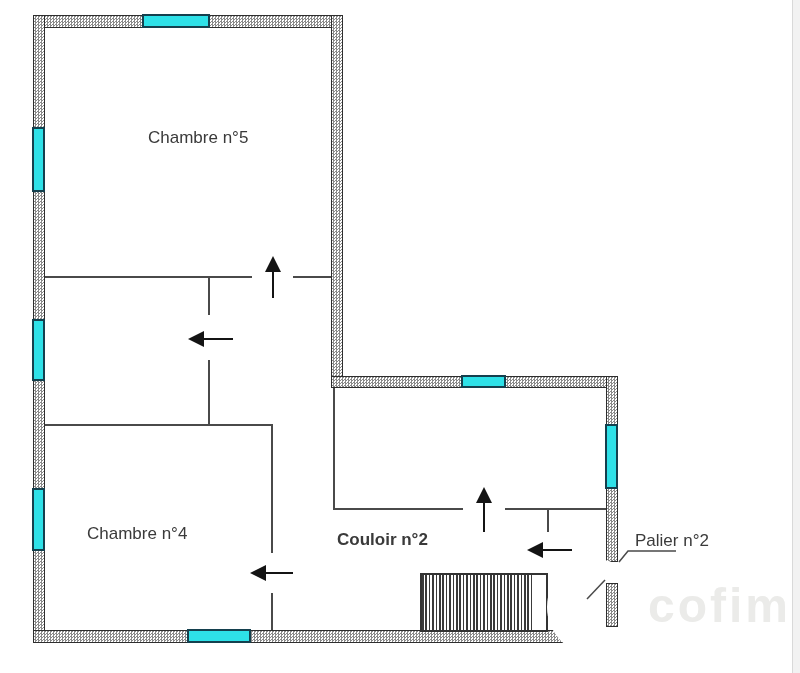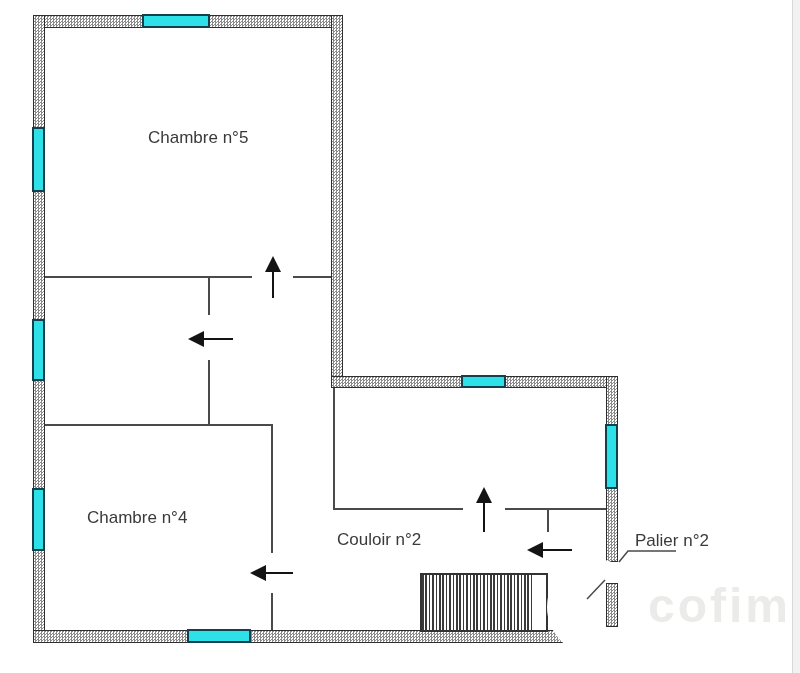--- a/index.html
+++ b/index.html
@@ -113,21 +113,21 @@
 
   <div class="tri-left" style="left:527px;top:542px;"></div>
   <div class="shaft" style="left:542px;top:549px;width:30px;height:2px;"></div>
 
   <svg class="overlay-svg" width="800" height="673">
     <path d="M587,599 L605,580" stroke="#4a4a4a" stroke-width="1.5" fill="none"></path>
     <path d="M676,551 L628,551 L619,562" stroke="#4a4a4a" stroke-width="1.5" fill="none"></path>
   </svg>
 
   <div class="label" style="left:148px;top:128px;">Chambre n°5</div>
-  <div class="label" style="left:87px;top:508px;">Chambre n°4</div>
-  <div class="label" style="left:337px;top:530px;">Couloir n°2</div>
+  <div class="label" style="left:87px;top:524px;">Chambre n°4</div>
+  <div class="label" style="left:337px;top:530px;font-weight:bold;">Couloir n°2</div>
   <div class="label" style="left:635px;top:531px;">Palier n°2</div>
 
   <div class="wm-text">cofim</div>
 
   <div class="edge-strip"></div>
 
 </div>
 
 </body></html>

